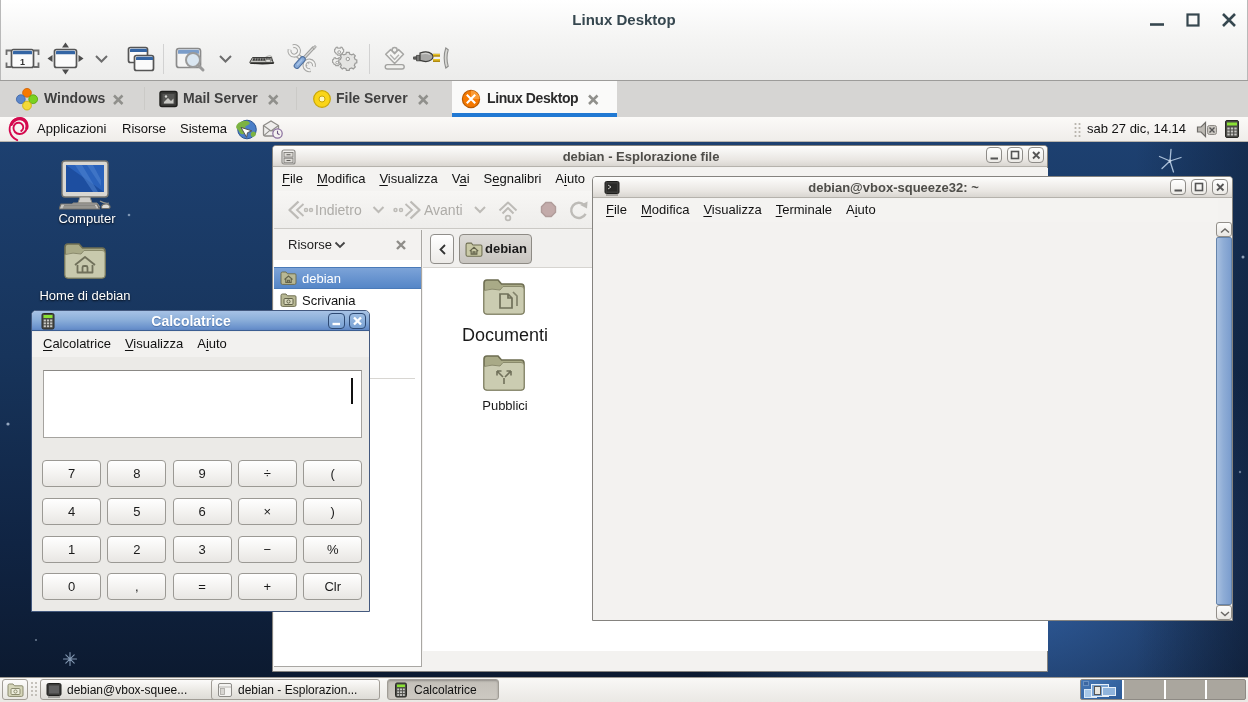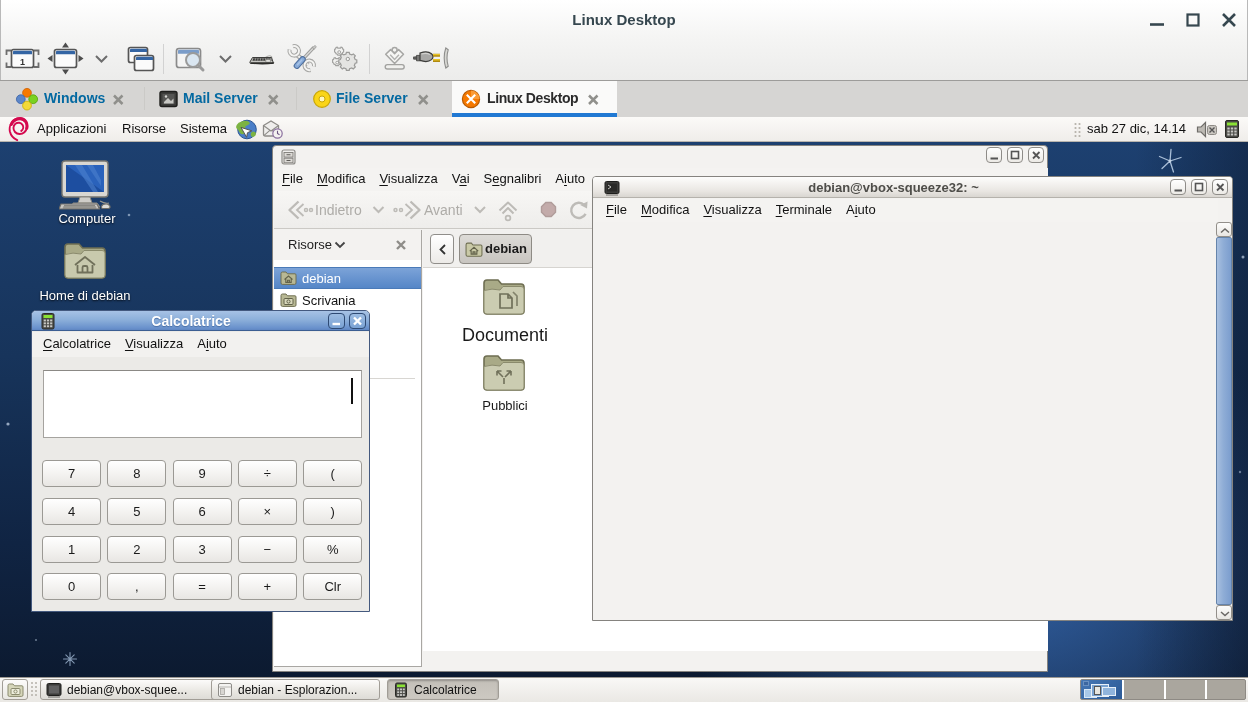--- a/index.html
+++ b/index.html
@@ -9,21 +9,21 @@
 
   
   #titlebar { left:0; top:0; width:1248px; height:80px;
     background:linear-gradient(#ffffff, #f5f5f4 45%, #ececeb);
     border-left:1px solid #b9b9b9; border-right:1px solid #b9b9b9; }
   #apptitle { left:0; top:11px; width:1248px; text-align:center; font-weight:bold; font-size:15px; color:#36474f; }
   .toolsep { top:44px; width:1px; height:30px; background:#d2d2d2; }
 
   
   #tabbar { left:0; top:80px; width:1248px; height:37px; background:#d6d5d3; border-top:1px solid #9d9c9a; }
-  .tab { position:absolute; top:81px; height:32px; font-size:14px; font-weight:bold; color:#0369a1; }
+  .tab { position:absolute; top:81px; height:32px; font-size:14px; font-weight:bold; color:#404040; }
   .tabsep { position:absolute; top:87px; width:1px; height:23px; background:#cbcac7; }
   #activetab { left:452px; top:81px; width:165px; height:32px; background:#fafaf9; }
   #tabline { left:452px; top:113px; width:165px; height:4px; background:#2179d3; }
 
   
   #gpanel { left:0; top:117px; width:1248px; height:25px;
     background:linear-gradient(#fbfaf8, #efedea); border-bottom:1px solid #b9b5ae; }
   .ptext { position:absolute; top:121px; font-size:13px; color:#111; }
 
   
@@ -323,20 +323,21 @@
         <path d="M12 24 L22 16 L32 24"></path>
           <path d="M14.5 24 v 7.5 h 15 V 24"></path>
           <path d="M19.5 31 v-4.5 q0 -1.5 1.5 -1.5 h2 q1.5 0 1.5 1.5 V 31"></path>
       </g>
     </svg>
   </div>
   <div class="abs dicon-label" style="left:37px; top:211px; width:100px;">Computer</div>
   <div class="abs dicon-label" style="left:25px; top:288px; width:120px;">Home di debian</div>
 
   <div class="abs gwin" id="fm">
+    <div class="gtitle">debian - Esplorazione file</div>
     <svg style="position:absolute; left:8px; top:3px;" width="15" height="16">
         <rect x="1" y="1" width="13" height="14" rx="2" fill="#f0efed" stroke="#8e8c88" stroke-width="1.2"></rect>
         <rect x="3" y="3.5" width="9" height="4.6" fill="#dcdad6" stroke="#7e7c78" stroke-width=".9"></rect>
         <rect x="3" y="9.2" width="9" height="4.6" fill="#dcdad6" stroke="#7e7c78" stroke-width=".9"></rect>
         <path d="M5.5 5.8 h4 M5.5 11.5 h4" stroke="#5e5c58" stroke-width="1.1"></path>
       </svg>
     <div class="gbtn" style="left:713px; top:1px;">
         <svg width="14" height="14">
           <path d="M3.5 10.5 H11" stroke="#555" stroke-width="2"></path>
         </svg>

